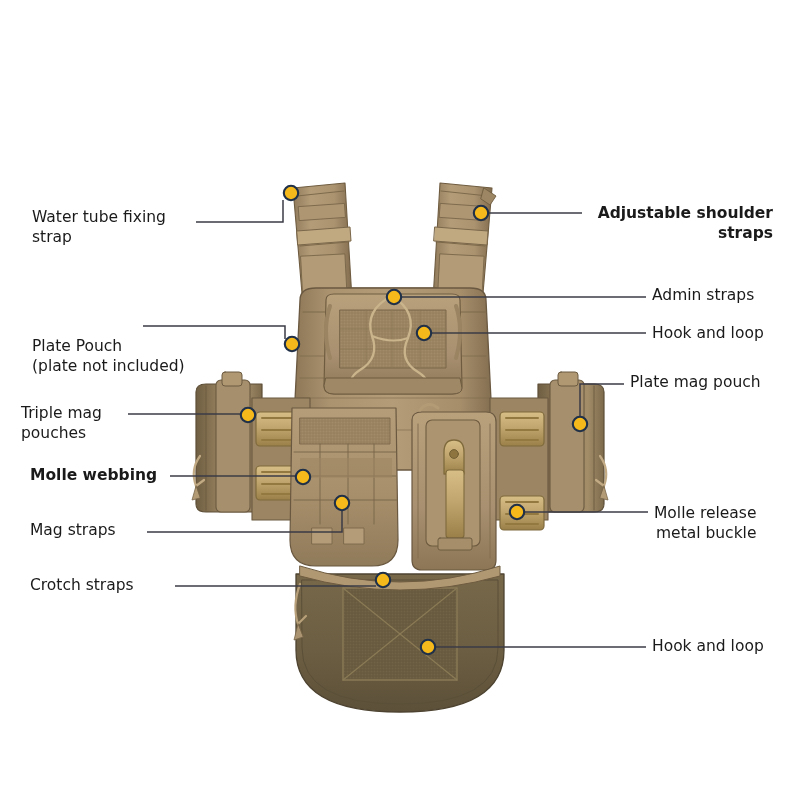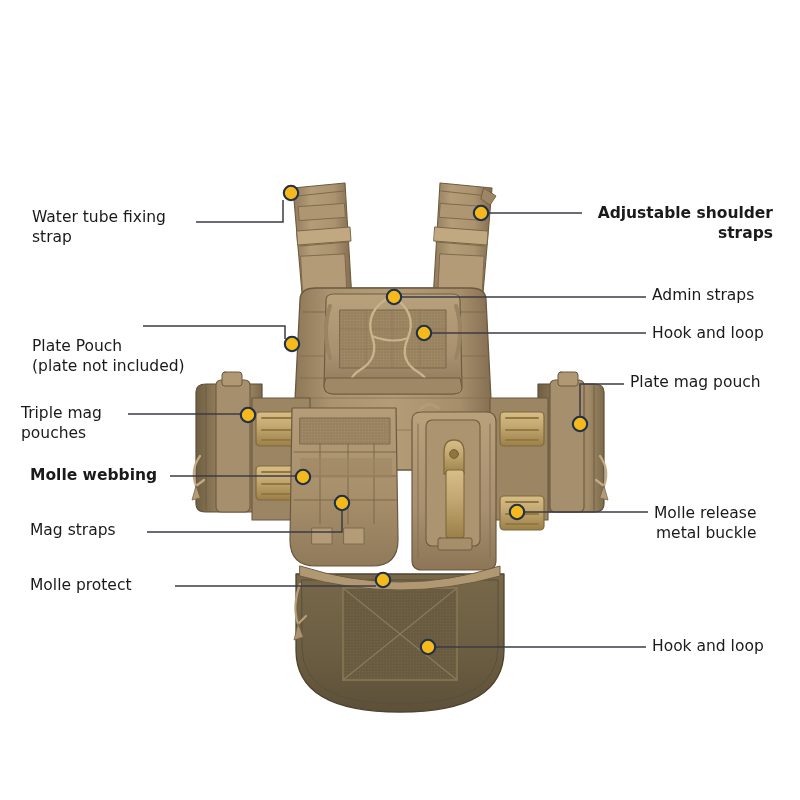--- a/index.html
+++ b/index.html
@@ -252,21 +252,21 @@
 
   <div id="labels">
       <div class="callout-text ct-left" style="left: 32px; top: 208px;">Water tube fixing
 strap</div>
       <div class="callout-text ct-left" style="left: 32px; top: 314px; margin-top: 23px;">Plate Pouch
 (plate not included)</div>
       <div class="callout-text ct-left" style="left: 21px; top: 404px;">Triple mag
 pouches</div>
       <div class="callout-text ct-left" style="left: 30px; top: 466px; font-weight: bold;">Molle webbing</div>
       <div class="callout-text ct-left" style="left: 30px; top: 521px;">Mag straps</div>
-      <div class="callout-text ct-left" style="left: 30px; top: 576px;">Molle protect</div>
+      <div class="callout-text ct-left" style="left: 30px; top: 576px;">Crotch straps</div>
       <div class="callout-text ct-right" style="left: 588px; top: 204px; width: 185px; font-weight: bold;">Adjustable shoulder
 straps</div>
       <div class="callout-text ct-right" style="left: 652px; top: 286px;">Admin straps</div>
       <div class="callout-text ct-right" style="left: 652px; top: 324px;">Hook and loop</div>
       <div class="callout-text ct-right" style="left: 630px; top: 373px;">Plate mag pouch</div>
       <div class="callout-text ct-right" style="left: 654px; top: 504px;">Molle release
 metal buckle</div>
       <div class="callout-text ct-right" style="left: 652px; top: 637px;">Hook and loop</div>
     </div>
 

